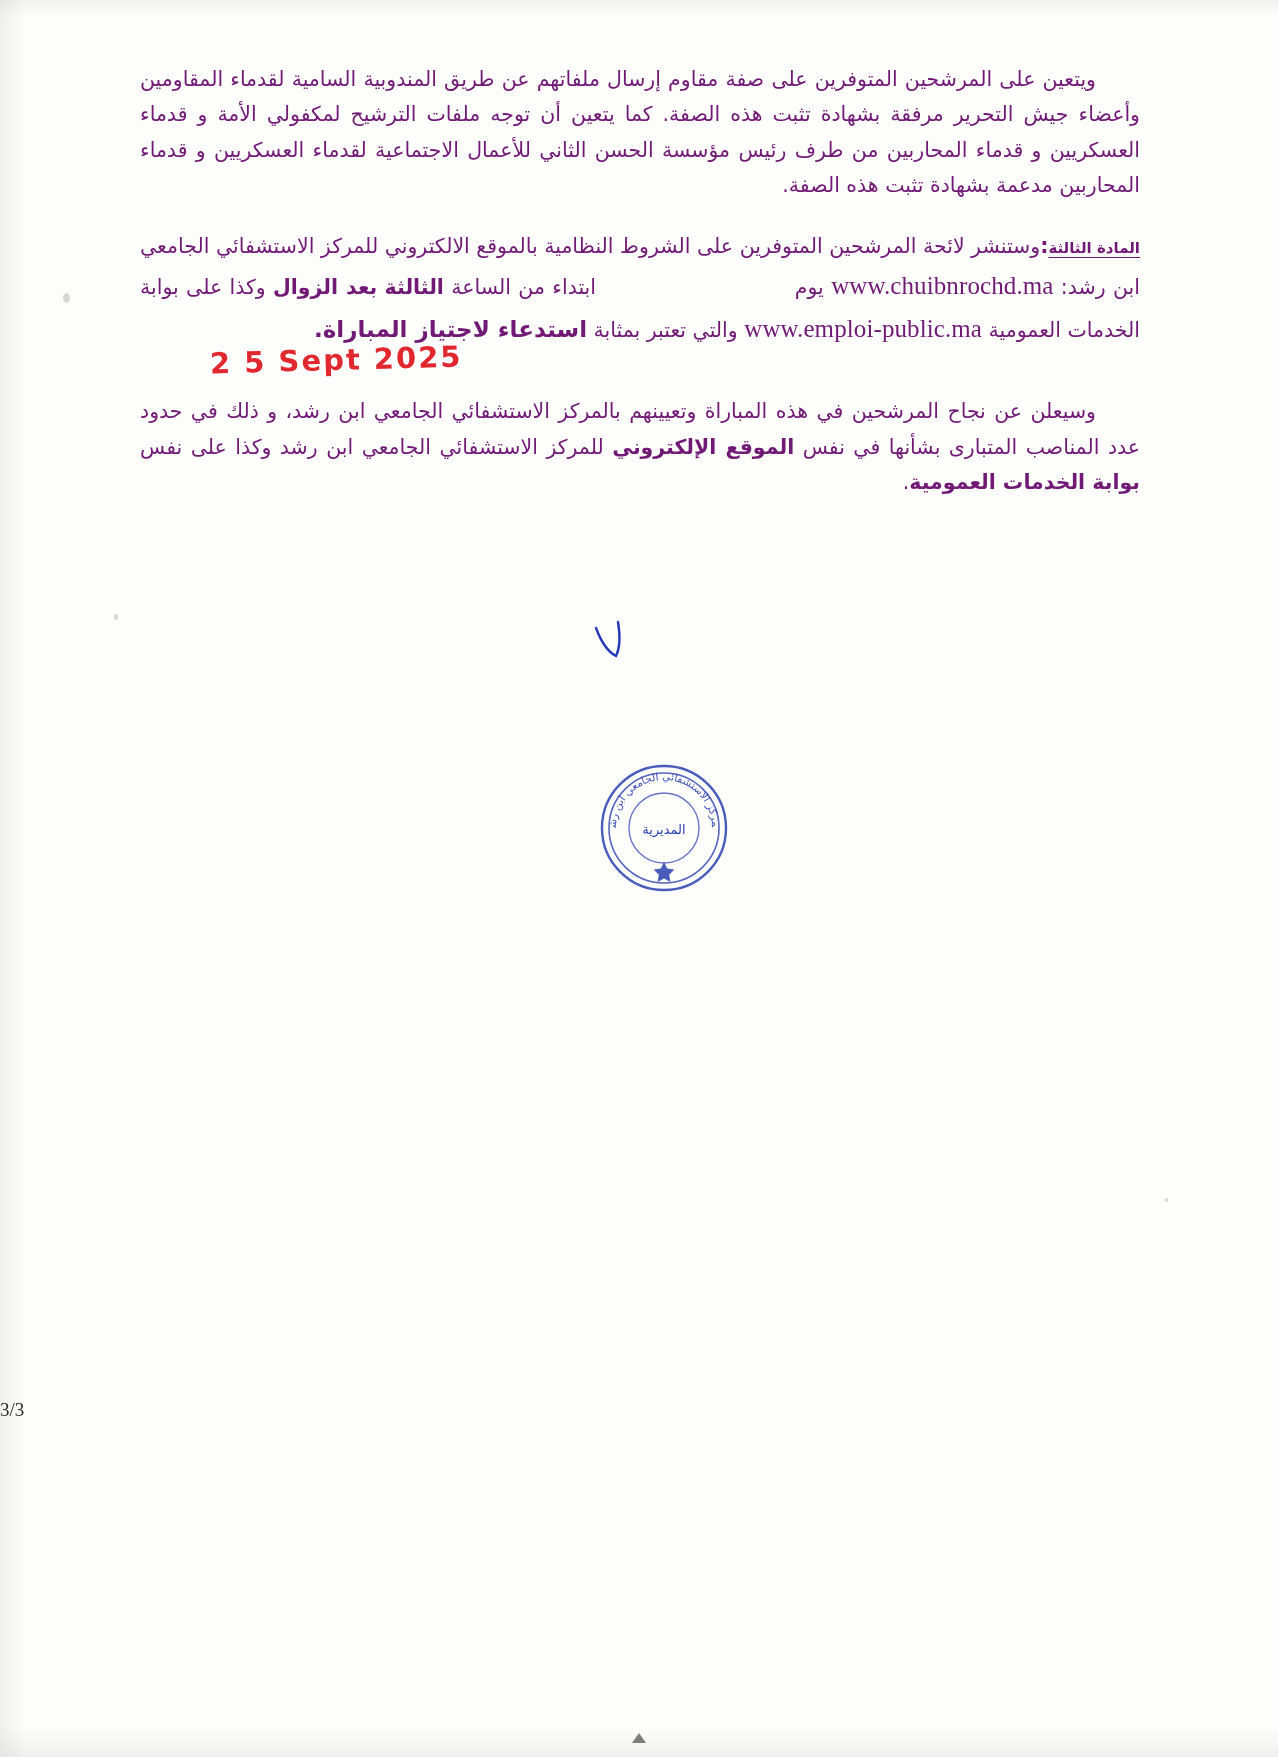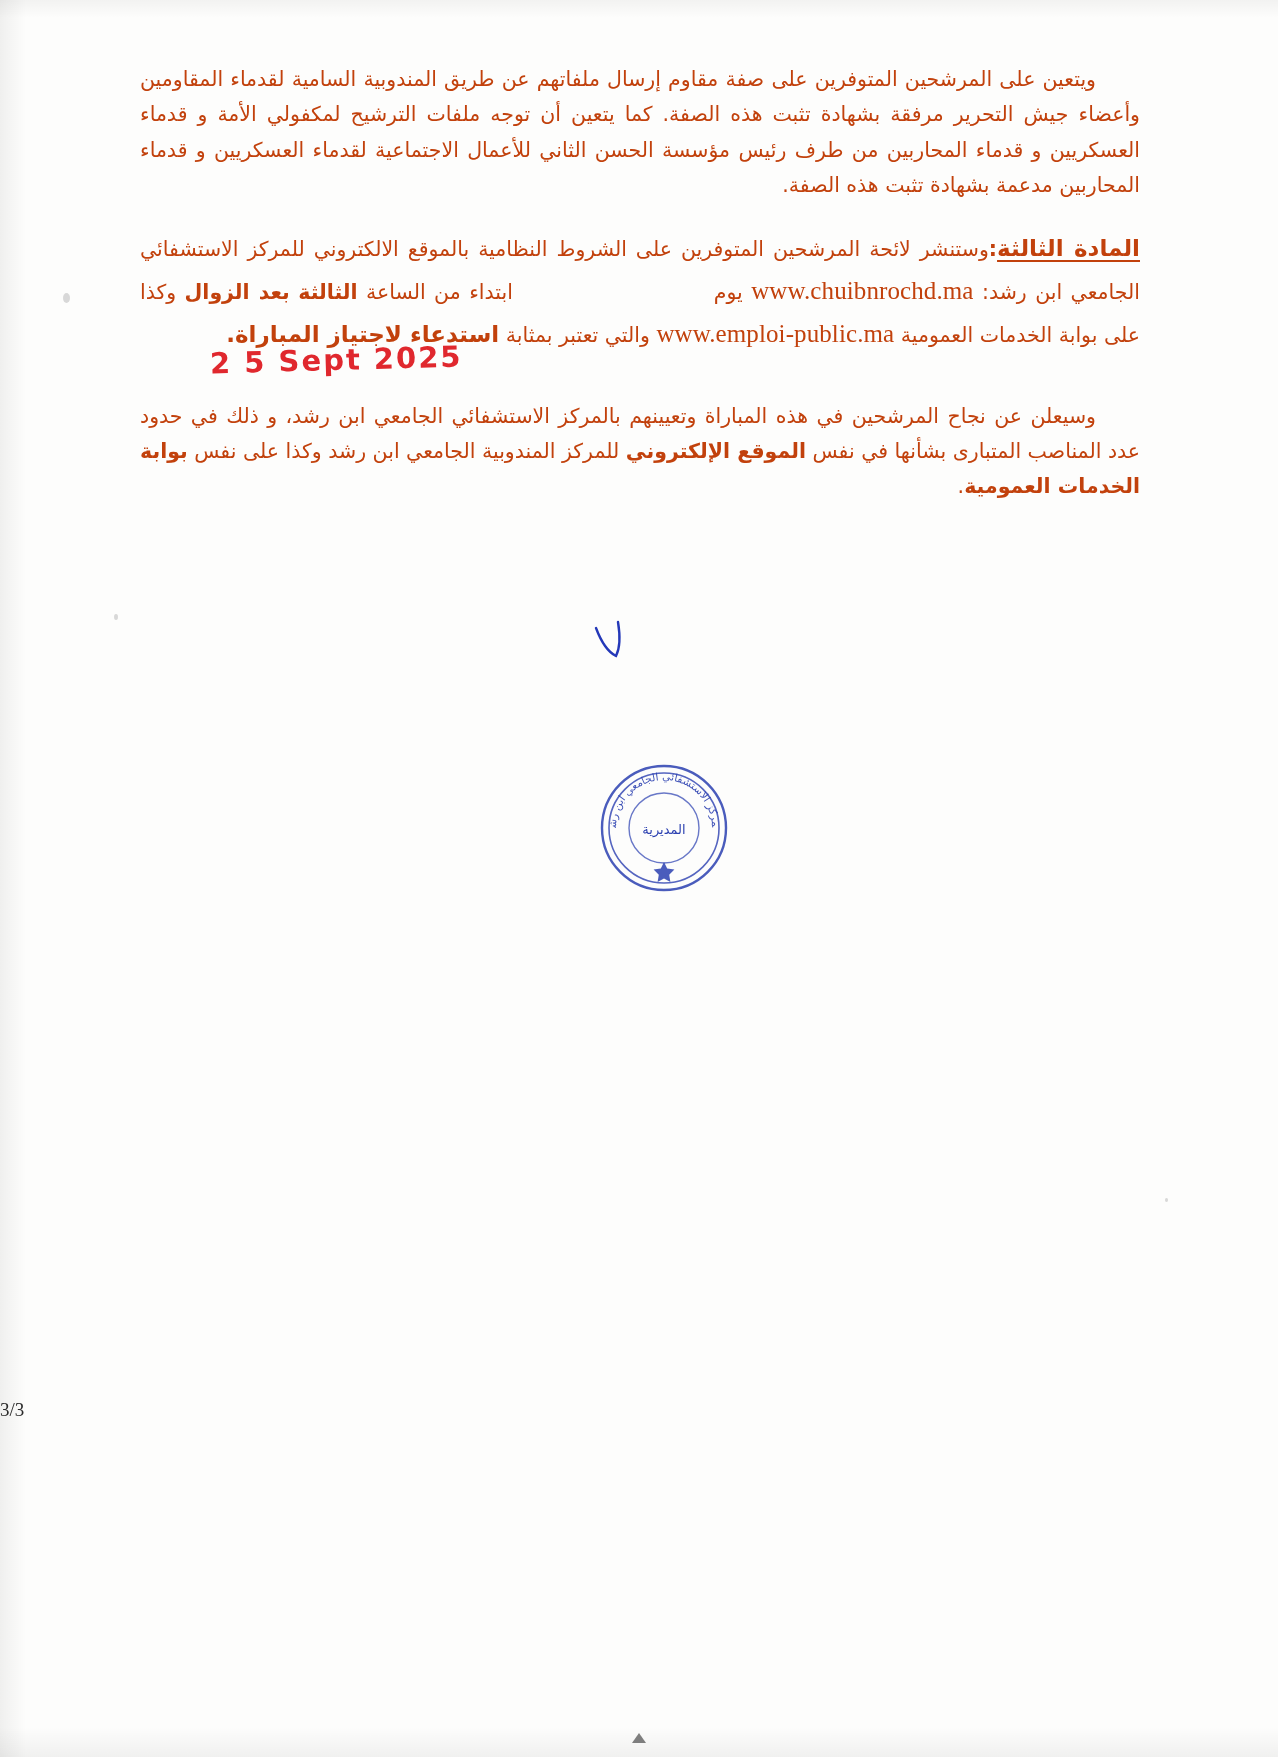--- a/index.html
+++ b/index.html
@@ -53,33 +53,33 @@
   }
 
   p.para {
     margin: 0 0 26px 0;
     font-size: 20.5px;
     line-height: 1.72;
     text-align: justify;
     text-align-last: right;
     direction: rtl;
     font-family: "DejaVu Sans", sans-serif;
-    color: #c2410c;
+    color: #701a75;
   }
 
   p.para.indent {
     text-indent: 44px;
   }
   .gap-mid { margin-bottom: 40px; }
 
   .bold { font-weight: bold; }
 
   .heading-term {
     font-weight: bold;
-    font-size: 23px;
+    font-size: 15px;
     text-decoration: underline;
     text-underline-offset: 4px;
   }
 
   .latin {
     font-family: "Liberation Serif", serif;
     font-weight: normal;
     direction: ltr;
     unicode-bidi: embed;
     font-size: 25px;
@@ -167,21 +167,21 @@
   <div class="content">
 
     <p class="para indent">ويتعين على المرشحين المتوفرين على صفة مقاوم إرسال ملفاتهم عن طريق المندوبية السامية لقدماء المقاومين وأعضاء جيش التحرير مرفقة بشهادة تثبت هذه الصفة. كما يتعين أن توجه ملفات الترشيح لمكفولي الأمة و قدماء العسكريين و قدماء  المحاربين من طرف رئيس مؤسسة الحسن الثاني للأعمال الاجتماعية لقدماء العسكريين و قدماء  المحاربين مدعمة بشهادة تثبت هذه الصفة.</p>
 
 
     <p class="para" style="margin-bottom:44px;">
       <span class="heading-term">المادة الثالثة</span><span class="bold">:</span><span>وستنشر لائحة المرشحين  المتوفرين  على  الشروط  النظامية  بالموقع الالكتروني للمركز الاستشفائي الجامعي ابن رشد: </span><span class="latin">www.chuibnrochd.ma</span><span> يوم </span><span style="display:inline-block;width:184px;">&nbsp;</span><span> ابتداء من  الساعة </span><span class="bold">الثالثة</span>&nbsp;<span class="bold">بعد الزوال</span><span> وكذا على  بوابة  الخدمات العمومية </span><span class="latin">www.emploi-public.ma</span><span> والتي تعتبر بمثابة </span><span class="bold" style="font-size:23px;">استدعاء لاجتياز المباراة</span><span class="bold" style="font-size:23px;">.</span>
     </p>
 
     <p class="para indent gap-mid">
-      <span>وسيعلن عن نجاح  المرشحين في هذه المباراة وتعيينهم  بالمركز الاستشفائي الجامعي ابن رشد، و ذلك  في  حدود  عدد  المناصب المتبارى بشأنها في نفس </span><span class="bold">الموقع الإلكتروني</span><span> للمركز المندوبية الجامعي ابن رشد وكذا على نفس </span><span class="bold">بوابة الخدمات العمومية</span><span>.</span>
+      <span>وسيعلن عن نجاح  المرشحين في هذه المباراة وتعيينهم  بالمركز الاستشفائي الجامعي ابن رشد، و ذلك  في  حدود  عدد  المناصب المتبارى بشأنها في نفس </span><span class="bold">الموقع الإلكتروني</span><span> للمركز الاستشفائي الجامعي ابن رشد وكذا على نفس </span><span class="bold">بوابة الخدمات العمومية</span><span>.</span>
     </p>
 
 
   </div>
 
   <div class="date-stamp" style="top:343px; left:210px;">2 5 Sept 2025</div>
 
 
   <svg style="position:absolute; top:618px; left:592px;" width="34" height="42">
     <path d="M4 10 C 10 26, 16 34, 24 38 C 28 30, 28 16, 26 4" stroke="#2438b8" stroke-width="2.4" fill="none" stroke-linecap="round"></path>

